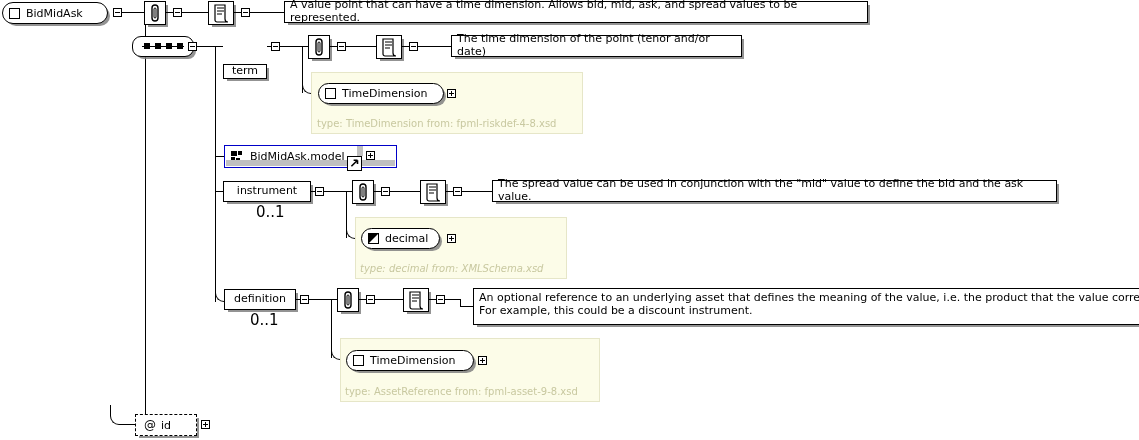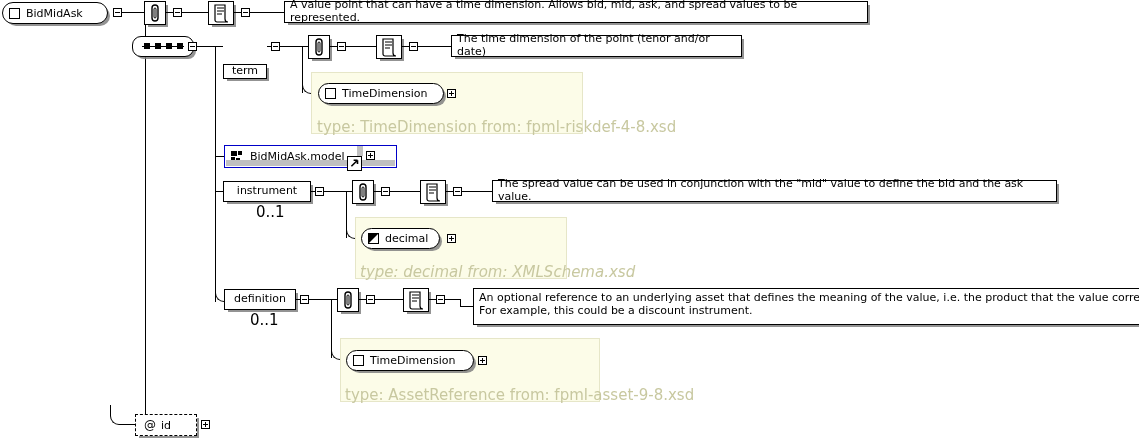--- a/index.html
+++ b/index.html
@@ -67,21 +67,21 @@
   .modelref .ribbon{
     position:absolute;left:1px;right:1px;bottom:1px;height:6px;background:#c0c0c0;
   }
 
   
   .typebox{
     position:absolute;box-sizing:border-box;
     background:#fcfce8;border:1px solid #e6e6c8;
   }
   .typecaption{
-    position:absolute;font-size:15px;color:#c8c8a0;white-space:nowrap;
+    position:absolute;font-size:10px;color:#c8c8a0;white-space:nowrap;
   }
 
   
   .tog{
     position:absolute;box-sizing:border-box;width:9px;height:9px;
     background:#fff;border:1px solid #000;
   }
   .tog::before{
     content:"";position:absolute;left:1px;top:3px;width:5px;height:1px;background:#000;
   }

